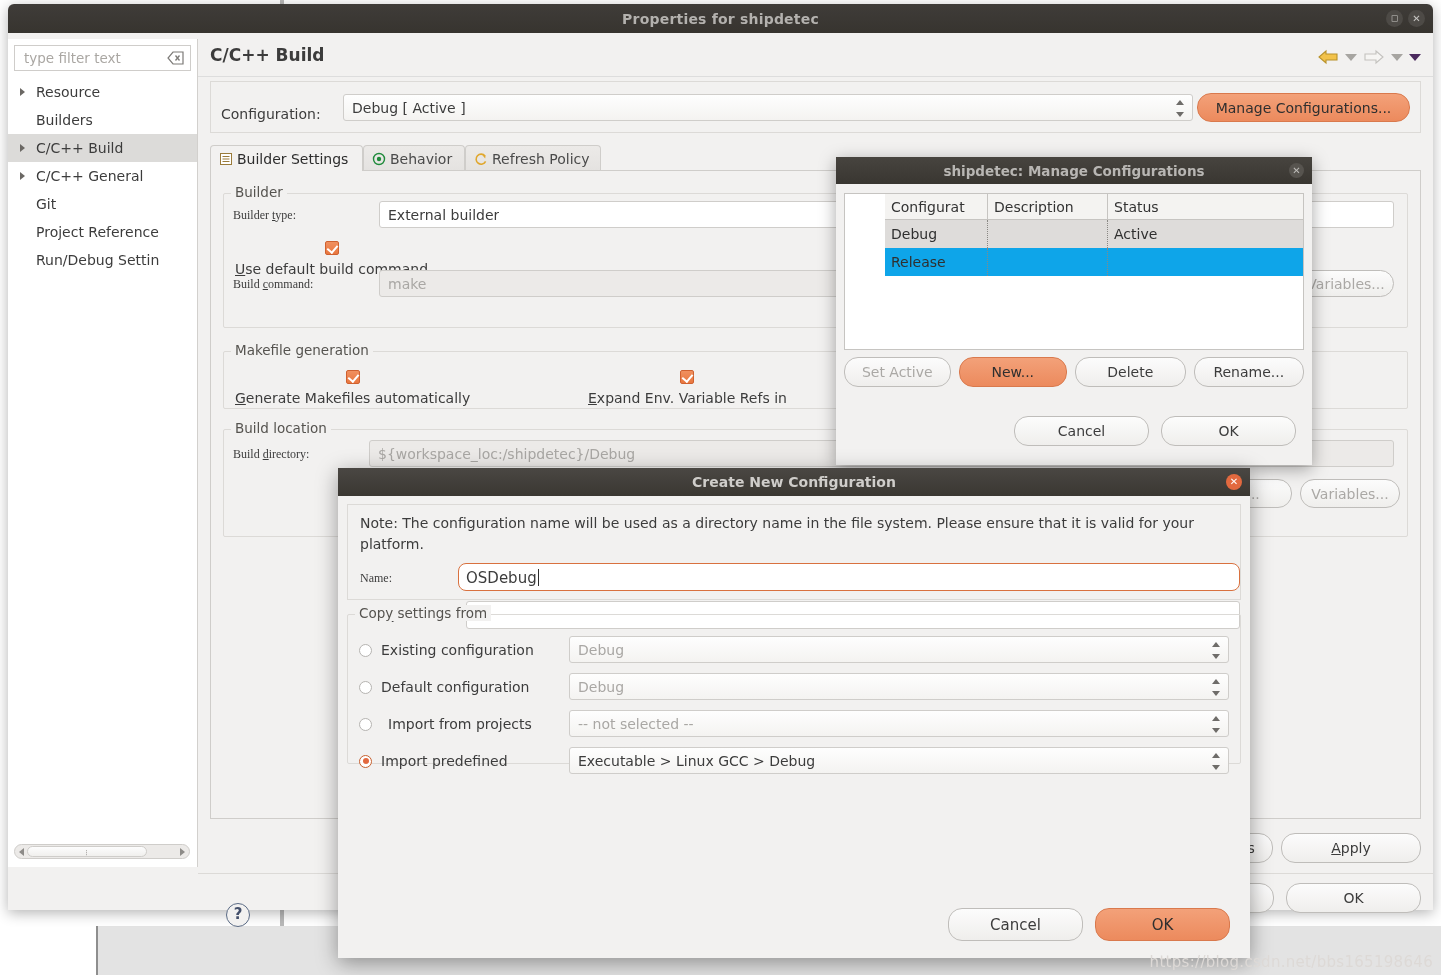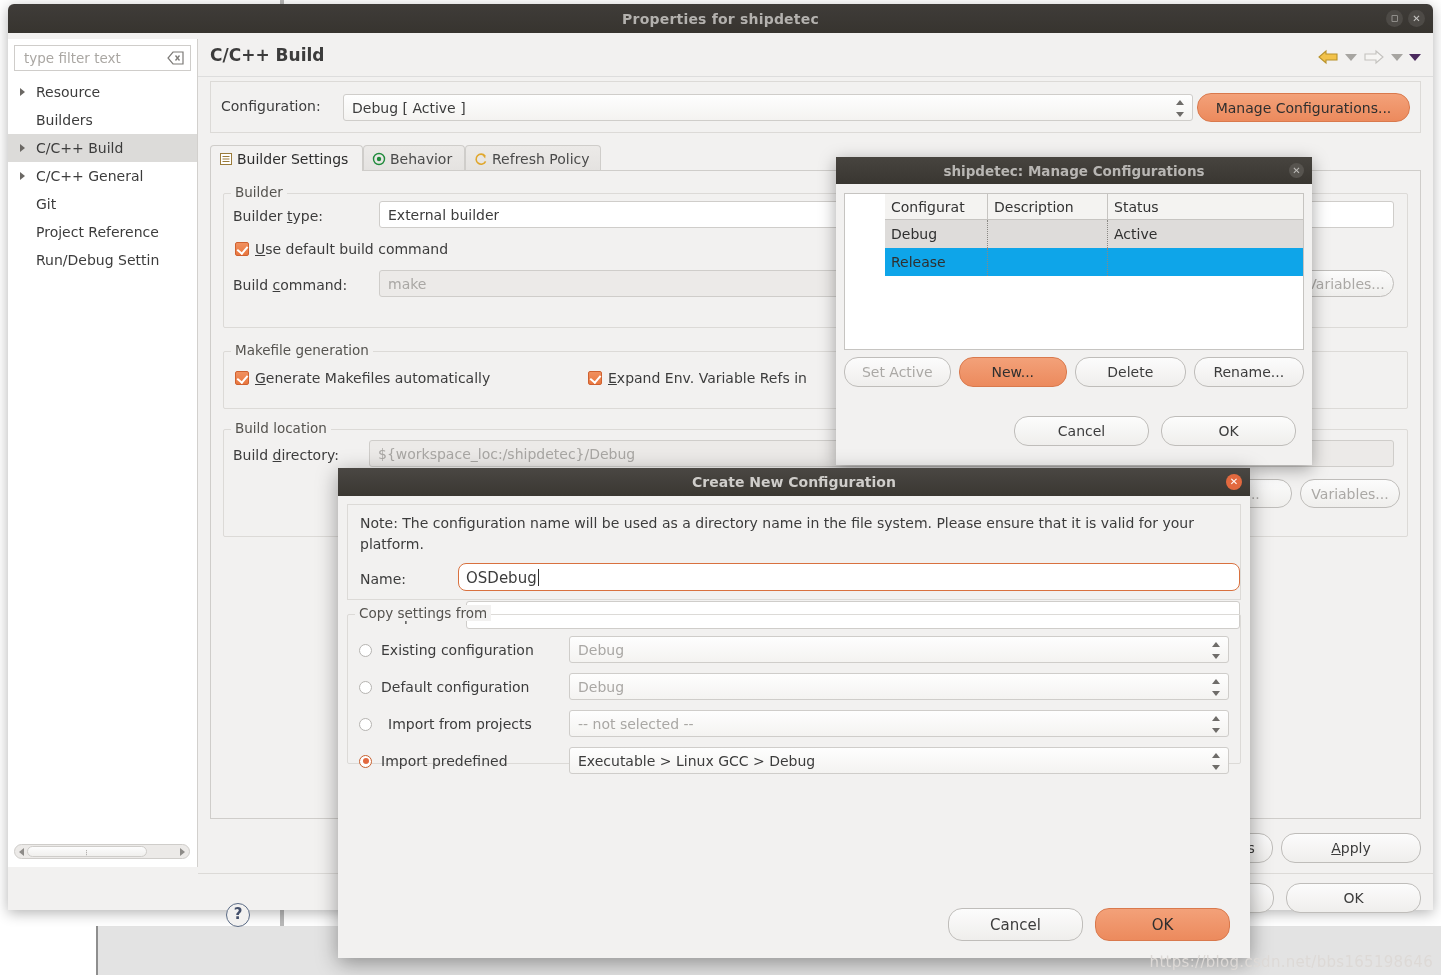--- a/index.html
+++ b/index.html
@@ -134,21 +134,21 @@
   }
   .dd-tri.grey { border-top: 7px solid #a7a5a1; }
   .dd-tri.dark { border-top: 7px solid #4b2a5e; }
 
   
   .config-box {
     position: absolute; left: 12px; top: 42px; right: 12px; height: 52px;
     border: 1px solid #dcdad7; background: #f2f1f0;
   }
   .config-label {
-    position: absolute; left: 10px; top: 16px; font-size: 14px;
+    position: absolute; left: 10px; top: 24px; font-size: 14px;
   }
   .combo {
     position: relative;
     border: 1px solid #cfcdca; border-radius: 3px;
     background: linear-gradient(to bottom,#fefefe 0%,#f4f3f1 100%);
     height: 27px;
   }
   .combo .ctext {
     position: absolute; left: 8px; top: 0; line-height: 27px;
     font-size: 14px; white-space: nowrap; overflow: hidden;
@@ -200,34 +200,34 @@
 
   .group { position: absolute; }
   .group .gbox {
     position: absolute; inset: 0;
     border: 1px solid #dcdad7; border-radius: 2px;
   }
   .group .glabel {
     position: absolute; left: 8px; top: -9px; padding: 0 4px;
     background: #f2f1f0; font-size: 13.5px; color: #55534f;
   }
-  .fld-label { position: absolute; font-size: 14px; color: #3c3c3c; }
+  .fld-label { position: absolute; font-size: 12px; color: #3c3c3c; font-family: Liberation Serif, serif; }
   .fld-label u { text-decoration: underline; }
   .txtfield {
     position: absolute; height: 27px;
     border: 1px solid #cfcdca; border-radius: 3px; background: #fff;
   }
   .txtfield.dim { background: #eceae8; }
   .txtfield .tv {
     position: absolute; left: 8px; top: 0; line-height: 27px; font-size: 14px;
     white-space: nowrap; overflow: hidden;
   }
   .txtfield .tv.grey { color: #a9a7a4; }
 
-  .chk { position: absolute; display: flex; align-items: center; gap: 6px; font-size: 14px; }
+  .chk { position: absolute; display: flex; align-items: center; gap: 6px; font-size: 14px; flex-direction: column; }
   .chkbox {
     width: 14px; height: 14px; border-radius: 2px;
     background: linear-gradient(to bottom,#f0905f,#e9773f);
     border: 1px solid #cf6130;
     position: relative; flex: none;
   }
   .chkbox::after {
     content: ""; position: absolute; left: 3px; top: 1px;
     width: 5px; height: 8px;
     border-right: 2px solid #fff; border-bottom: 2px solid #fff;

